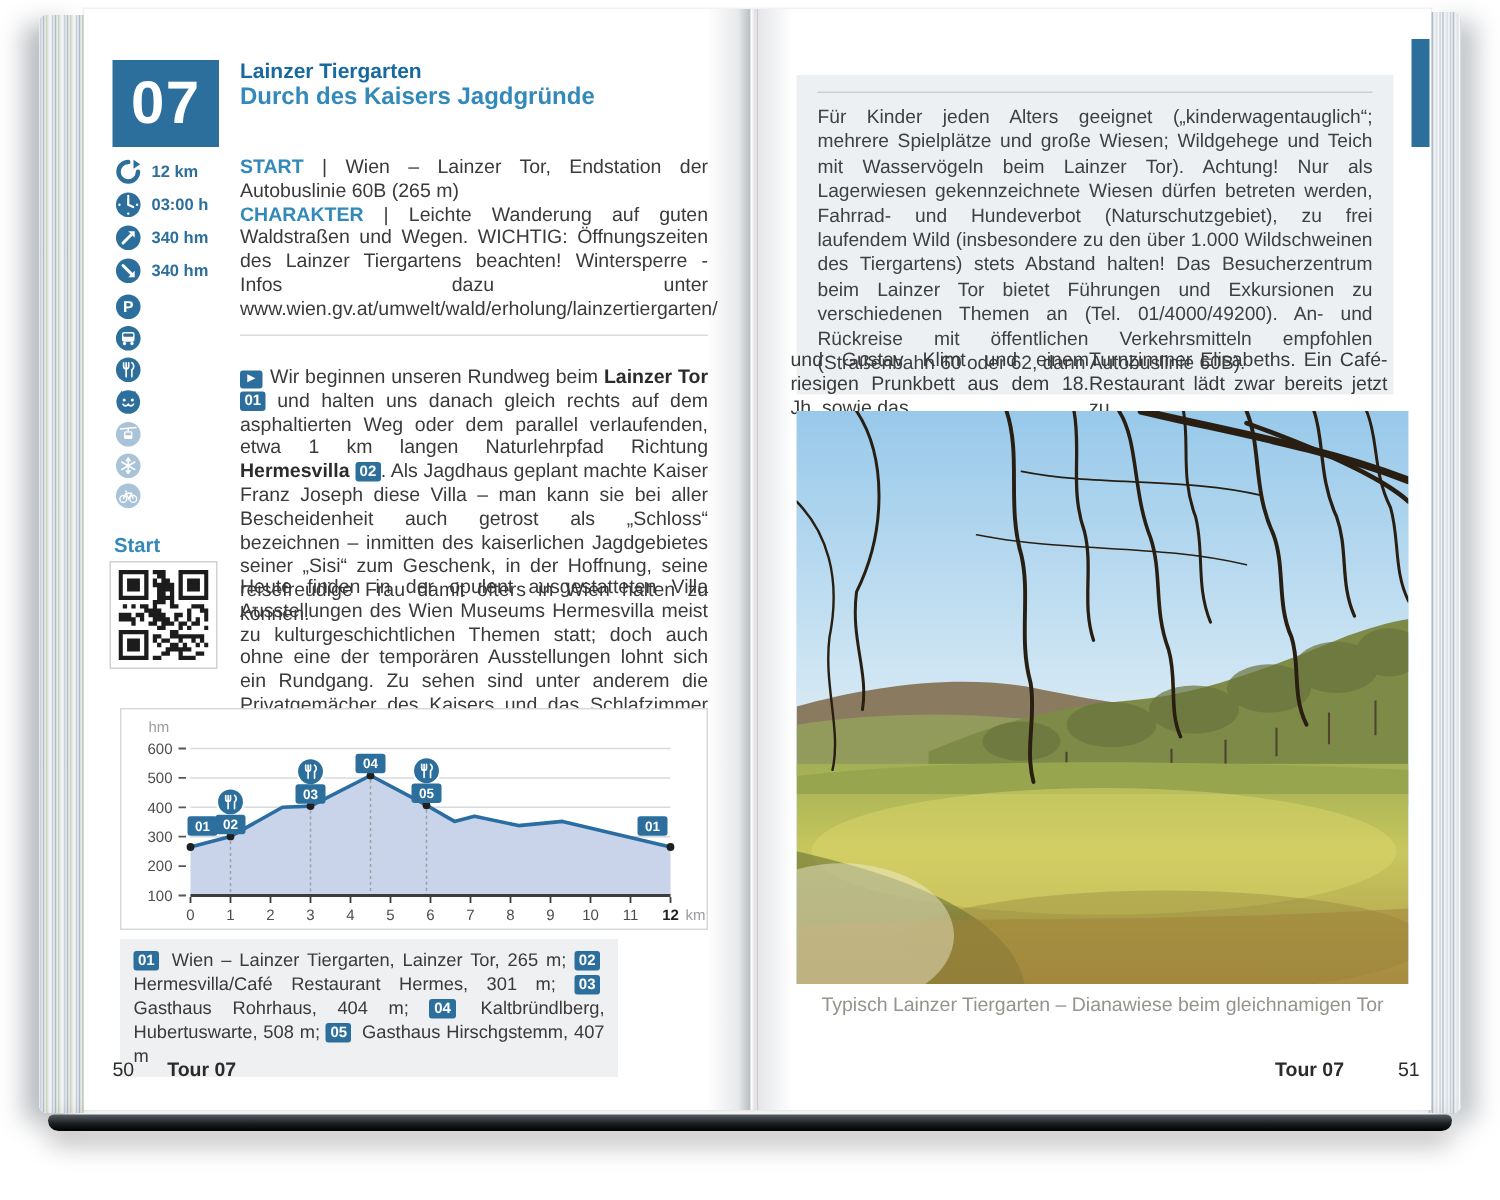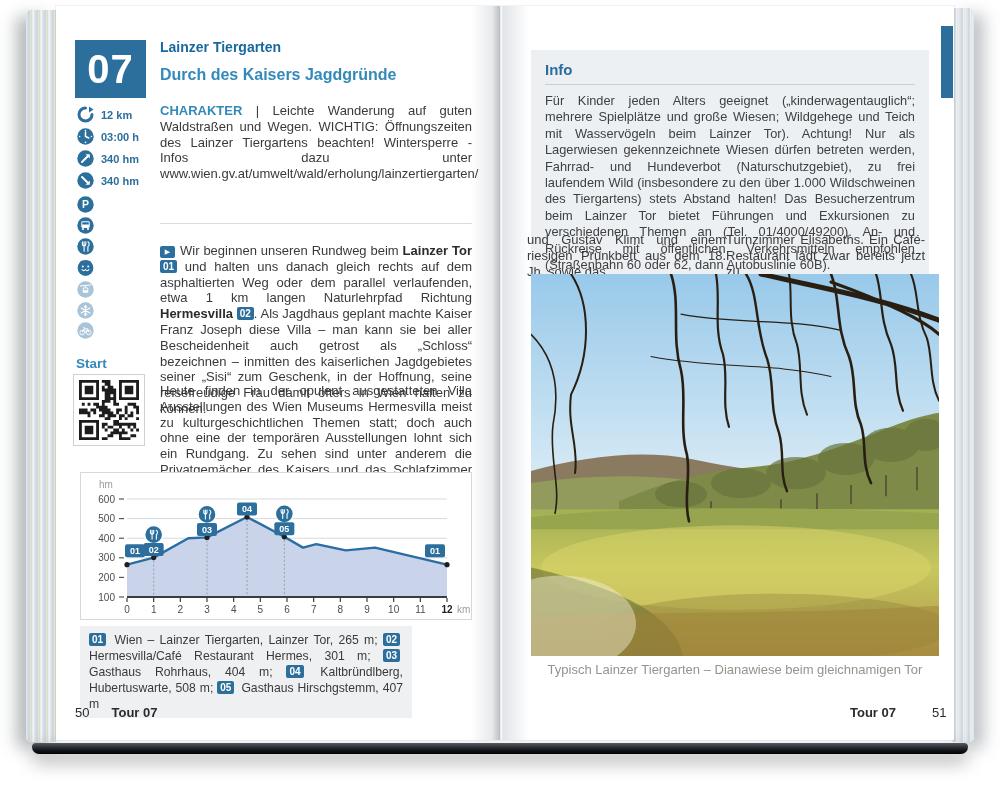--- a/index.html
+++ b/index.html
@@ -17,21 +17,21 @@
   .spread{position:absolute;left:30px;right:20px;top:0;height:734px;background:#c2410c;display:flex;
     box-shadow:0 0 0 1px rgba(0,0,0,.05);}
   .page{position:relative;width:50%;height:100%;background:#fff;}
   .spine{position:absolute;left:50%;transform:translateX(-50%);top:0;height:734px;width:58px;pointer-events:none;
     background:linear-gradient(90deg,rgba(120,130,142,0) 0%,rgba(110,120,132,.16) 36%,rgba(88,98,110,.40) 49.4%,rgba(255,255,255,.95) 51.6%,rgba(168,176,186,.34) 55%,rgba(160,170,180,0) 100%);}
 
   
   .tour-box{position:absolute;left:19px;top:34px;width:71px;height:58px;background:#2d6f9c;color:#fff;
     font-size:40px;font-weight:bold;display:flex;align-items:center;justify-content:center;letter-spacing:1px;}
   .title{position:absolute;left:104px;top:33px;font-size:14px;font-weight:bold;color:#17699f;margin:0;}
-  .subtitle{position:absolute;left:104px;top:60px;font-size:16px;font-weight:bold;color:#3389ba;margin:0;}
+  .subtitle{position:absolute;left:104px;top:50px;font-size:16px;font-weight:bold;color:#3389ba;margin:0;}
   .intro{position:absolute;left:104px;top:97px;width:312px;font-size:13px;line-height:15.8px;color:#3a3a3b;text-align:justify;}
   .intro p{margin:0;}
   .lbl{color:#3389ba;font-weight:bold;}
   .divider{position:absolute;left:104px;top:217px;width:312px;border-top:1px solid #d9dbdc;}
   .bodyp{position:absolute;left:104px;width:312px;font-size:13px;line-height:15.8px;color:#3a3a3b;text-align:justify;margin:0;}
   .p1{top:237px;}
   .p2{top:377px;}
   .play{display:inline-flex;width:15px;height:12px;background:#2d6f9c;border-radius:2px;color:#fff;
     align-items:center;justify-content:center;font-size:7px;vertical-align:1px;margin-right:5px;}
   .tag{display:inline-block;background:#2d6f9c;color:#fff;font-size:10px;font-weight:bold;line-height:13px;
@@ -179,20 +179,21 @@
       </div>
 
       <div class="start-label">Start</div>
       <div class="qr-box">
         <svg id="qr-svg" width="60" height="60" viewBox="0 0 63 63">
             <path d="M0,0h3v3h-3zM3,0h3v3h-3zM6,0h3v3h-3zM9,0h3v3h-3zM12,0h3v3h-3zM15,0h3v3h-3zM18,0h3v3h-3zM24,0h3v3h-3zM27,0h3v3h-3zM30,0h3v3h-3zM42,0h3v3h-3zM45,0h3v3h-3zM48,0h3v3h-3zM51,0h3v3h-3zM54,0h3v3h-3zM57,0h3v3h-3zM60,0h3v3h-3zM0,3h3v3h-3zM18,3h3v3h-3zM27,3h3v3h-3zM30,3h3v3h-3zM42,3h3v3h-3zM60,3h3v3h-3zM0,6h3v3h-3zM6,6h3v3h-3zM9,6h3v3h-3zM12,6h3v3h-3zM18,6h3v3h-3zM24,6h3v3h-3zM30,6h3v3h-3zM33,6h3v3h-3zM42,6h3v3h-3zM48,6h3v3h-3zM51,6h3v3h-3zM54,6h3v3h-3zM60,6h3v3h-3zM0,9h3v3h-3zM6,9h3v3h-3zM9,9h3v3h-3zM12,9h3v3h-3zM18,9h3v3h-3zM24,9h3v3h-3zM27,9h3v3h-3zM30,9h3v3h-3zM33,9h3v3h-3zM36,9h3v3h-3zM42,9h3v3h-3zM48,9h3v3h-3zM51,9h3v3h-3zM54,9h3v3h-3zM60,9h3v3h-3zM0,12h3v3h-3zM6,12h3v3h-3zM9,12h3v3h-3zM12,12h3v3h-3zM18,12h3v3h-3zM27,12h3v3h-3zM30,12h3v3h-3zM33,12h3v3h-3zM36,12h3v3h-3zM42,12h3v3h-3zM48,12h3v3h-3zM51,12h3v3h-3zM54,12h3v3h-3zM60,12h3v3h-3zM0,15h3v3h-3zM18,15h3v3h-3zM27,15h3v3h-3zM30,15h3v3h-3zM36,15h3v3h-3zM42,15h3v3h-3zM60,15h3v3h-3zM0,18h3v3h-3zM3,18h3v3h-3zM6,18h3v3h-3zM9,18h3v3h-3zM12,18h3v3h-3zM15,18h3v3h-3zM18,18h3v3h-3zM27,18h3v3h-3zM30,18h3v3h-3zM33,18h3v3h-3zM36,18h3v3h-3zM42,18h3v3h-3zM45,18h3v3h-3zM48,18h3v3h-3zM51,18h3v3h-3zM54,18h3v3h-3zM57,18h3v3h-3zM60,18h3v3h-3zM24,21h3v3h-3zM27,21h3v3h-3zM30,21h3v3h-3zM36,21h3v3h-3zM3,24h3v3h-3zM9,24h3v3h-3zM15,24h3v3h-3zM18,24h3v3h-3zM24,24h3v3h-3zM36,24h3v3h-3zM39,24h3v3h-3zM51,24h3v3h-3zM54,24h3v3h-3zM57,24h3v3h-3zM18,27h3v3h-3zM21,27h3v3h-3zM24,27h3v3h-3zM27,27h3v3h-3zM48,27h3v3h-3zM57,27h3v3h-3zM60,27h3v3h-3zM0,30h3v3h-3zM3,30h3v3h-3zM6,30h3v3h-3zM12,30h3v3h-3zM15,30h3v3h-3zM21,30h3v3h-3zM24,30h3v3h-3zM27,30h3v3h-3zM30,30h3v3h-3zM39,30h3v3h-3zM42,30h3v3h-3zM48,30h3v3h-3zM60,30h3v3h-3zM0,33h3v3h-3zM3,33h3v3h-3zM6,33h3v3h-3zM9,33h3v3h-3zM15,33h3v3h-3zM24,33h3v3h-3zM27,33h3v3h-3zM30,33h3v3h-3zM33,33h3v3h-3zM39,33h3v3h-3zM48,33h3v3h-3zM54,33h3v3h-3zM60,33h3v3h-3zM9,36h3v3h-3zM21,36h3v3h-3zM24,36h3v3h-3zM30,36h3v3h-3zM33,36h3v3h-3zM36,36h3v3h-3zM42,36h3v3h-3zM45,36h3v3h-3zM51,36h3v3h-3zM54,36h3v3h-3zM27,39h3v3h-3zM30,39h3v3h-3zM42,39h3v3h-3zM48,39h3v3h-3zM60,39h3v3h-3zM0,42h3v3h-3zM3,42h3v3h-3zM6,42h3v3h-3zM9,42h3v3h-3zM12,42h3v3h-3zM15,42h3v3h-3zM18,42h3v3h-3zM36,42h3v3h-3zM39,42h3v3h-3zM0,45h3v3h-3zM18,45h3v3h-3zM24,45h3v3h-3zM27,45h3v3h-3zM36,45h3v3h-3zM39,45h3v3h-3zM42,45h3v3h-3zM45,45h3v3h-3zM48,45h3v3h-3zM51,45h3v3h-3zM54,45h3v3h-3zM57,45h3v3h-3zM0,48h3v3h-3zM6,48h3v3h-3zM9,48h3v3h-3zM12,48h3v3h-3zM18,48h3v3h-3zM24,48h3v3h-3zM30,48h3v3h-3zM33,48h3v3h-3zM42,48h3v3h-3zM51,48h3v3h-3zM57,48h3v3h-3zM0,51h3v3h-3zM6,51h3v3h-3zM9,51h3v3h-3zM12,51h3v3h-3zM18,51h3v3h-3zM27,51h3v3h-3zM36,51h3v3h-3zM39,51h3v3h-3zM45,51h3v3h-3zM54,51h3v3h-3zM60,51h3v3h-3zM0,54h3v3h-3zM6,54h3v3h-3zM9,54h3v3h-3zM12,54h3v3h-3zM18,54h3v3h-3zM33,54h3v3h-3zM36,54h3v3h-3zM39,54h3v3h-3zM42,54h3v3h-3zM45,54h3v3h-3zM48,54h3v3h-3zM0,57h3v3h-3zM18,57h3v3h-3zM30,57h3v3h-3zM33,57h3v3h-3zM42,57h3v3h-3zM54,57h3v3h-3zM57,57h3v3h-3zM0,60h3v3h-3zM3,60h3v3h-3zM6,60h3v3h-3zM9,60h3v3h-3zM12,60h3v3h-3zM15,60h3v3h-3zM18,60h3v3h-3zM24,60h3v3h-3zM27,60h3v3h-3zM42,60h3v3h-3zM45,60h3v3h-3zM48,60h3v3h-3zM51,60h3v3h-3z" fill="#1c1c1c"></path>
           </svg>
       </div>
 
       <div class="intro">
+        <p><span class="lbl">START</span><span> | Wien – Lainzer Tor, Endstation der Autobuslinie 60B (265 m)</span></p>
         <p><span class="lbl">CHARAKTER</span><span> | Leichte Wanderung auf guten Waldstraßen und Wegen. WICHTIG: Öffnungszeiten des Lainzer Tiergartens beachten! Wintersperre - Infos dazu unter www.wien.gv.at/umwelt/wald/erholung/lainzertiergarten/</span></p>
       </div>
       <div class="divider"></div>
 
       <p class="bodyp p1"><span class="play">▶</span><span>Wir beginnen unseren Rundweg beim </span><b>Lainzer Tor</b> <span class="tag">01</span><span> und halten uns danach gleich rechts auf dem asphaltierten Weg oder dem parallel verlaufenden, etwa 1 km langen Naturlehrpfad Richtung </span><b>Hermesvilla</b> <span class="tag">02</span><span>. Als Jagdhaus geplant machte Kaiser Franz Joseph diese Villa – man kann sie bei aller Bescheidenheit auch getrost als „Schloss“ bezeichnen – inmitten des kaiserlichen Jagdgebietes seiner „Sisi“ zum Geschenk, in der Hoffnung, seine reisefreudige Frau damit öfters in Wien halten zu können.</span></p>
       <p class="bodyp p2">Heute finden in der opulent ausgestatteten Villa Ausstellungen des Wien Museums Hermesvilla meist zu kulturgeschichtlichen Themen statt; doch auch ohne eine der temporären Ausstellungen lohnt sich ein Rundgang. Zu sehen sind unter anderem die Privatgemächer des Kaisers und das Schlafzimmer der Kaiserin mit Malereien von Hans Makart</p>
 
       <div class="chart-card">
         <svg id="chart-svg" width="390" height="146" viewBox="0 0 390 146">
             <line x1="38" y1="124" x2="43" y2="124" stroke="#55585a" stroke-width="1.2"></line>
@@ -275,21 +276,20 @@
       </div>
       <div class="legend"><span class="tag">01</span> <span>Wien – Lainzer Tiergarten, Lainzer Tor, 265 m;</span> <span class="tag">02</span> <span>Hermesvilla/Café  Restaurant Hermes, 301 m;</span> <span class="tag">03</span> <span>Gasthaus Rohrhaus, 404 m;</span> <span class="tag">04</span> <span>Kaltbründlberg, Hubertuswarte, 508 m;</span> <span class="tag">05</span> <span>Gasthaus Hirschgstemm, 407 m</span></div>
 
       <div class="footer fl"><span>50</span><span class="tour">Tour 07</span></div>
     </div>
 
     <div class="page">
       <div class="tab"></div>
 
       <div class="info-box">
-        <h3 class="info-title">Info</h3>
         <hr class="info-hr">
         <p class="info-text">Für Kinder jeden Alters geeignet („kinderwagentauglich“; mehrere Spielplätze und große Wiesen; Wildgehege und Teich mit Wasservögeln beim Lainzer Tor). Achtung! Nur als Lagerwiesen gekennzeichnete Wiesen dürfen betreten werden, Fahrrad- und Hundeverbot (Naturschutzgebiet), zu frei laufendem Wild (insbesondere zu den über 1.000 Wildschweinen des Tiergartens) stets Abstand halten! Das Besucherzentrum beim Lainzer Tor bietet Führungen und Exkursionen zu verschiedenen Themen an (Tel. 01/4000/49200). An- und Rückreise mit öffentlichen Verkehrsmitteln empfohlen (Straßenbahn 60 oder 62, dann Autobuslinie 60B).</p>
       </div>
 
       <div class="cols">
         <p>und Gustav Klimt und einem riesigen Prunkbett aus dem 18. Jh. sowie das</p>
         <p>Turnzimmer Elisabeths. Ein Café-Restaurant lädt zwar bereits jetzt zu</p>
       </div>
 
       <div class="photo">

